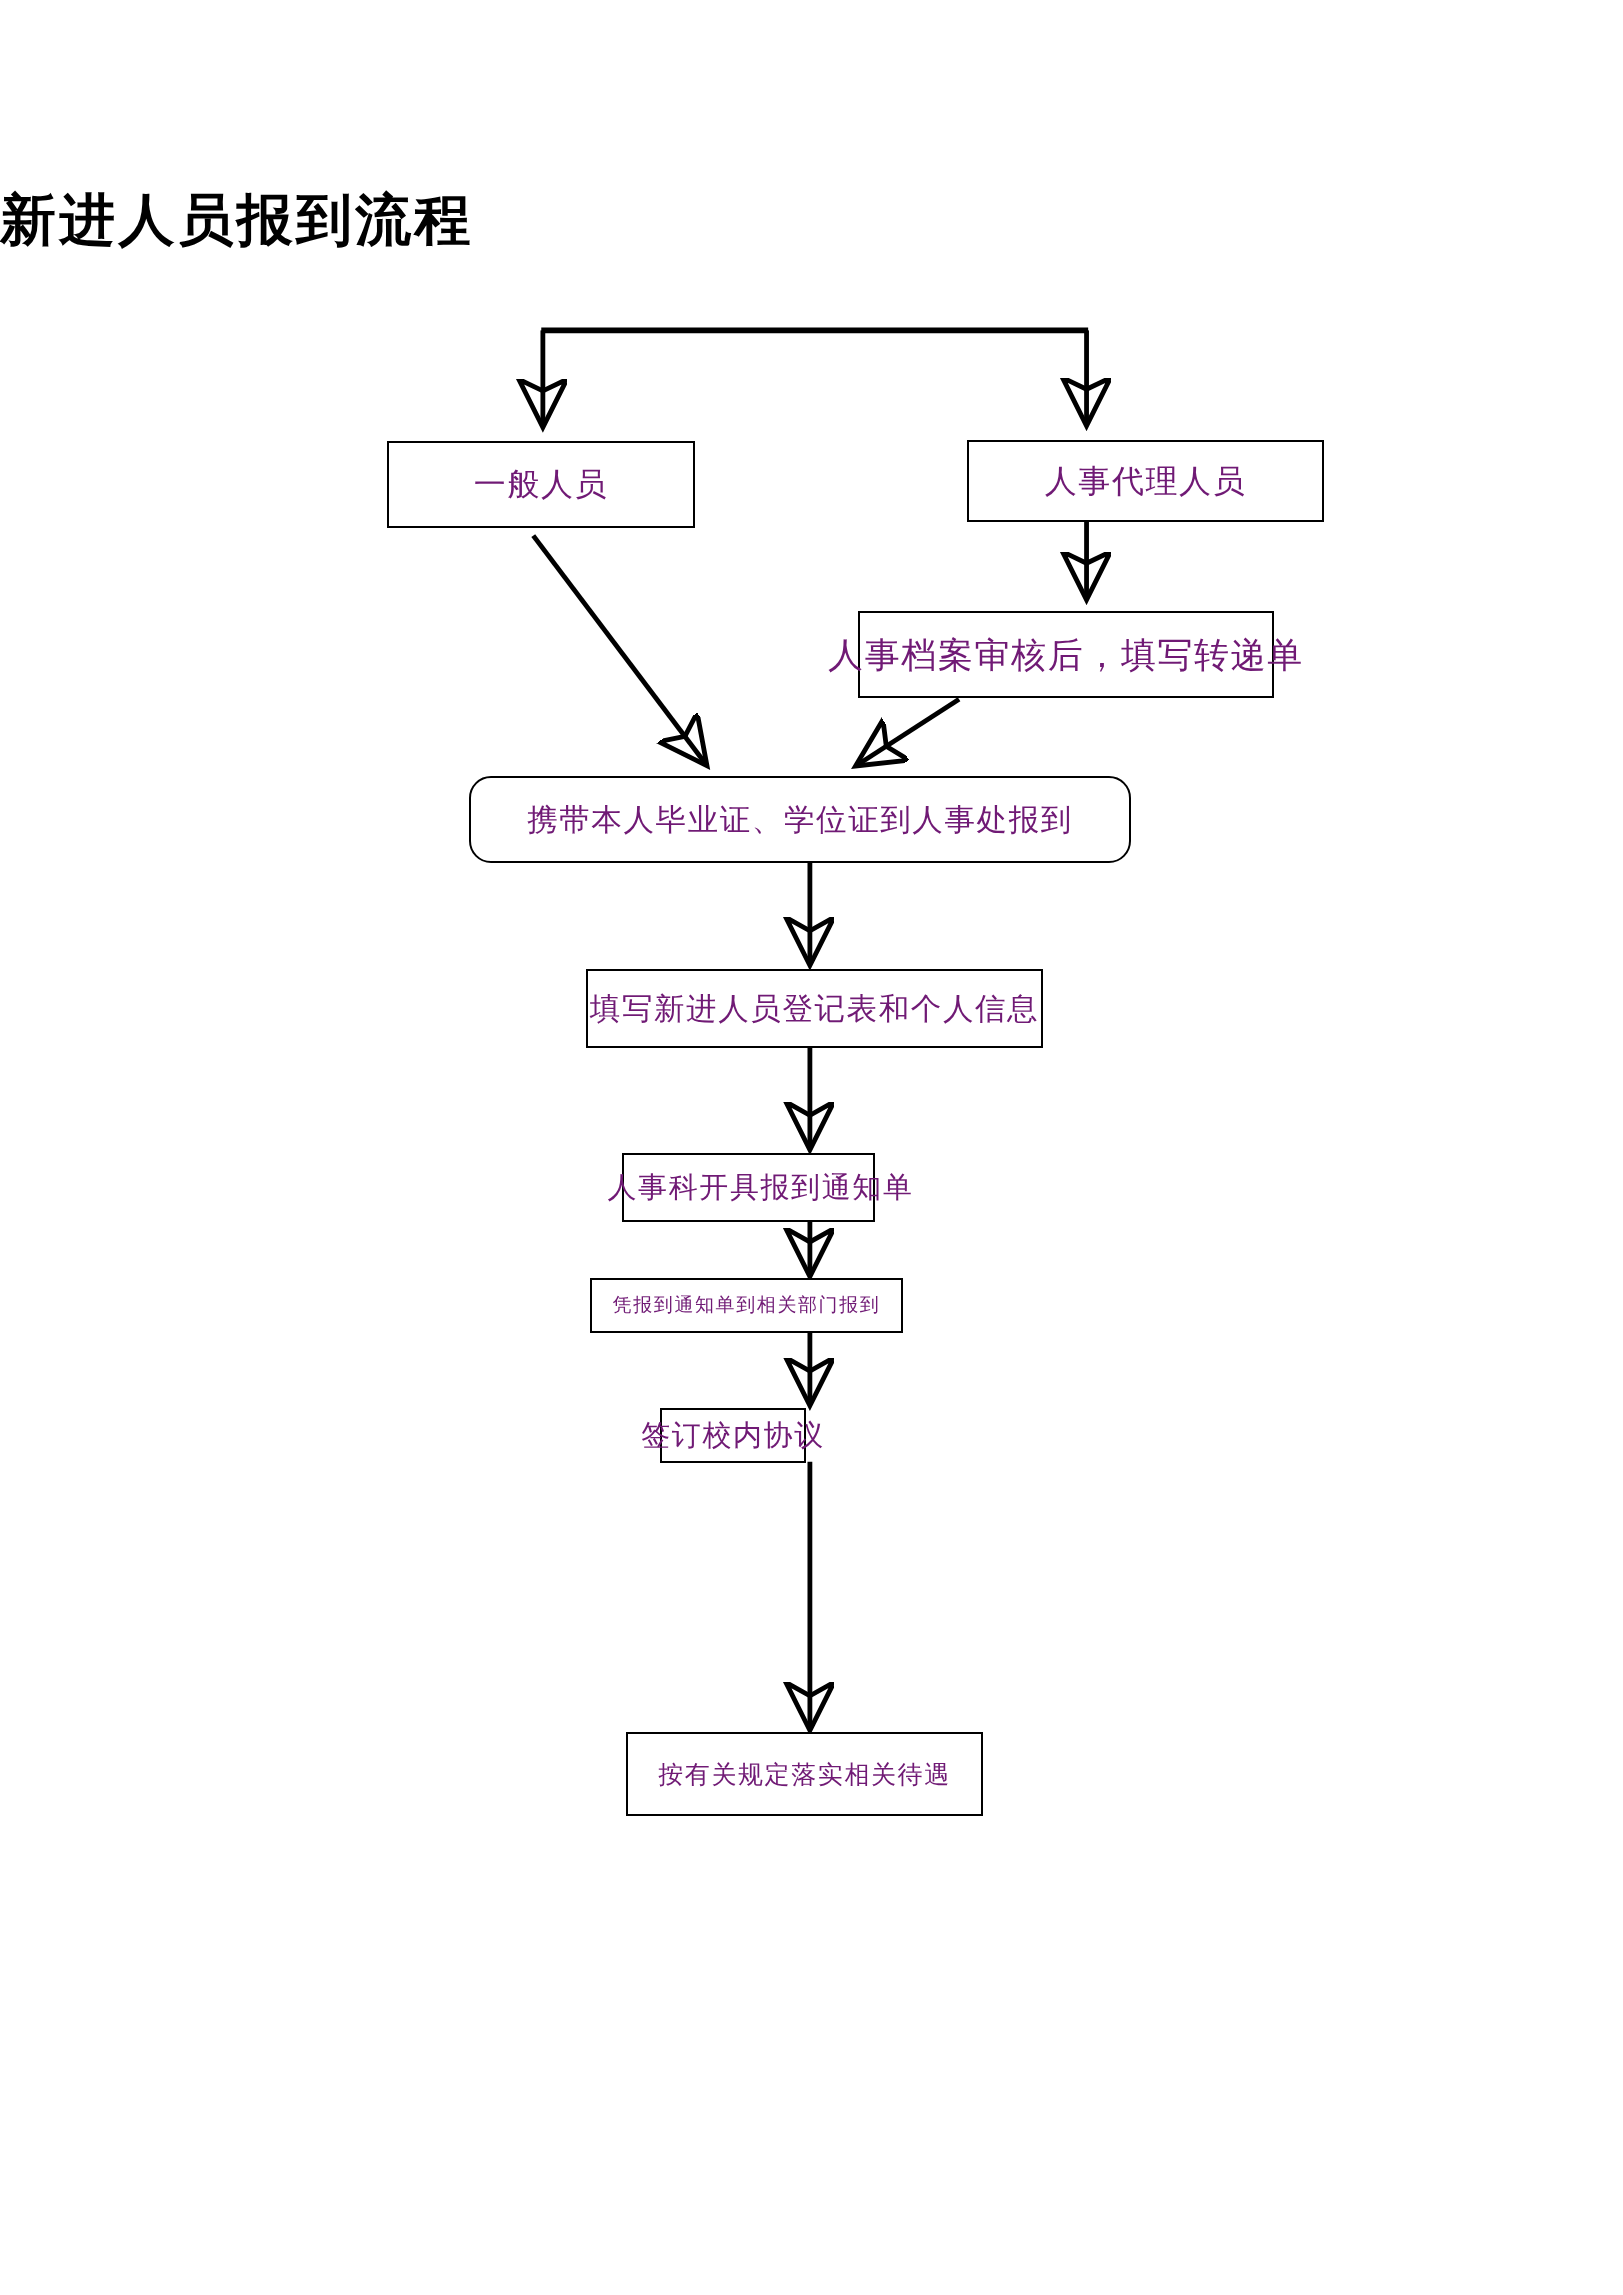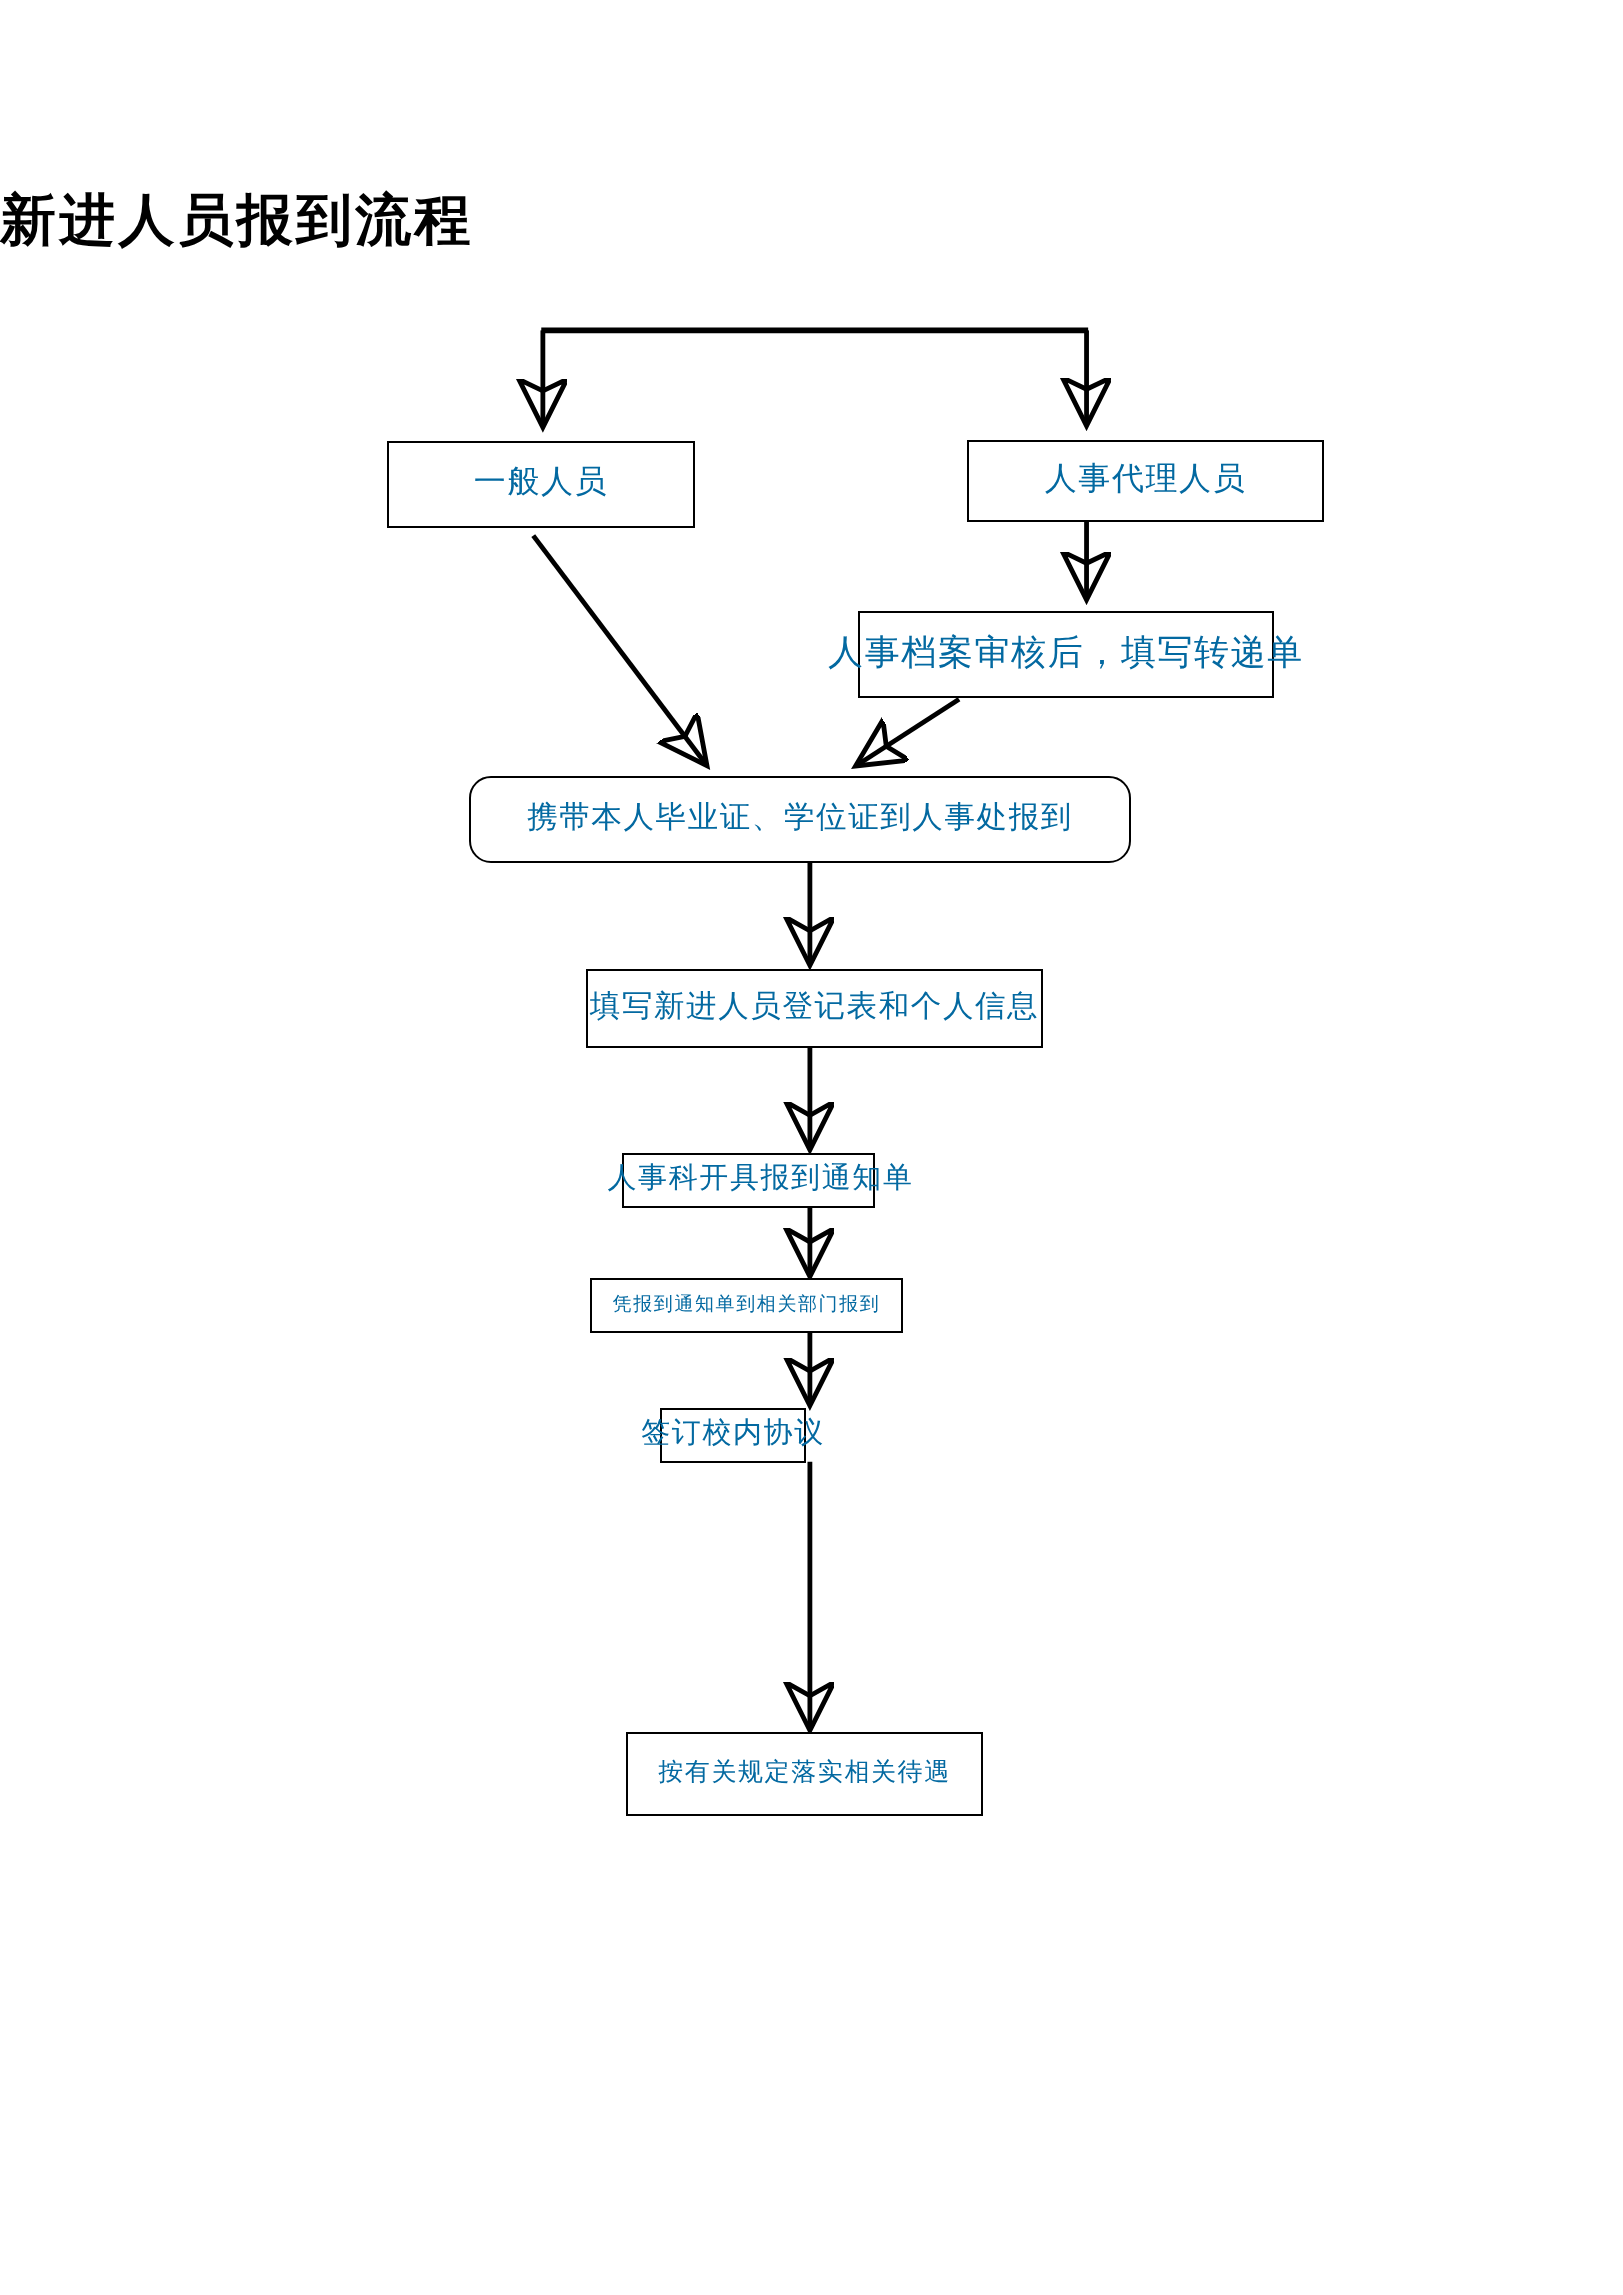--- a/index.html
+++ b/index.html
@@ -29,26 +29,26 @@
     font-family: "Liberation Serif", "DejaVu Serif", serif;
   }
   .node {
     position: absolute;
     box-sizing: border-box;
     border: 2.4px solid #000000;
     background: #ffffff;
     display: flex;
     align-items: center;
     justify-content: center;
-    color: #0369a1;
+    color: #701a75;
     font-size: 30.5px;
     letter-spacing: 1.6px;
     line-height: 1.2;
     white-space: nowrap;
-    font-family: Liberation Mono, monospace;
+    font-family: Liberation Sans, sans-serif;
   }
   #edges {
     position: absolute;
     left: 0;
     top: 0;
     width: 1623px;
     height: 2295px;
     pointer-events: none;
   }
   #edges line, #edges polyline, #edges path {
@@ -93,21 +93,21 @@
   <div class="node" style="left:387px; top:441px; width:308px; height:87px; font-size:32px;">一般人员</div>
 
   <div class="node" style="left:967px; top:440px; width:357px; height:82px; font-size:32px;">人事代理人员</div>
 
   <div class="node" style="left:858px; top:611px; width:416px; height:87px; font-size:35px;">人事档案审核后，填写转递单</div>
 
   <div class="node" style="left:469px; top:776px; width:662px; height:87px; font-size:30.5px;border-radius:22px;">携带本人毕业证、学位证到人事处报到</div>
 
   <div class="node" style="left:586px; top:969px; width:457px; height:79px; font-size:30.5px;">填写新进人员登记表和个人信息</div>
 
-  <div class="node" style="left:622px; top:1153px; width:253px; height:55px; font-size:29px;padding-left:24px;">人事科开具报到通知单</div>
+  <div class="node" style="left:622px; top:1153px; width:253px; height:69px; font-size:29px;padding-left:24px;">人事科开具报到通知单</div>
 
   <div class="node" style="left:590px; top:1278px; width:313px; height:55px; font-size:19px;">凭报到通知单到相关部门报到</div>
 
   <div class="node" style="left:660px; top:1408px; width:146px; height:55px; font-size:29px;">签订校内协议</div>
 
   <div class="node" style="left:626px; top:1732px; width:357px; height:84px; font-size:25px;">按有关规定落实相关待遇</div>
 
 </div>
 
 

